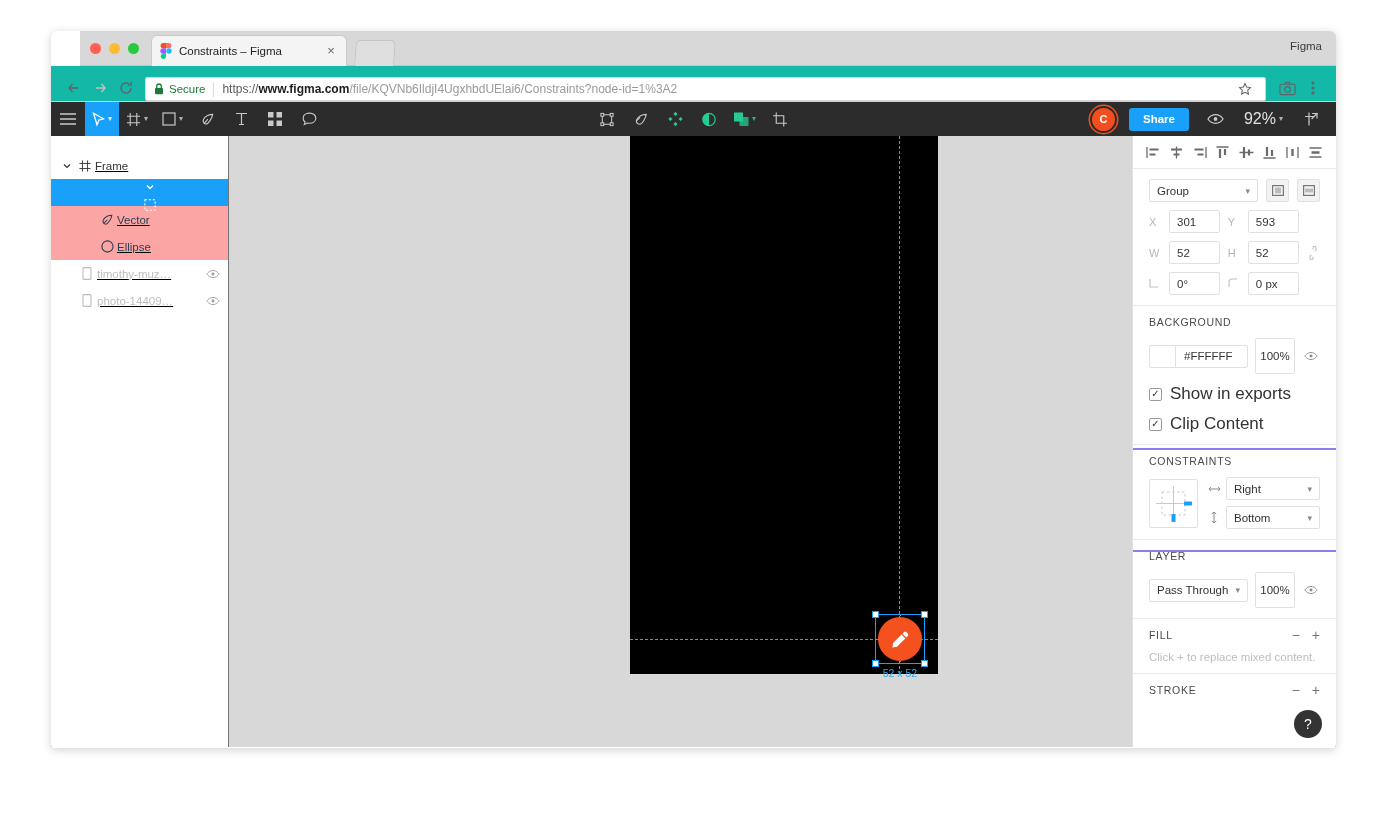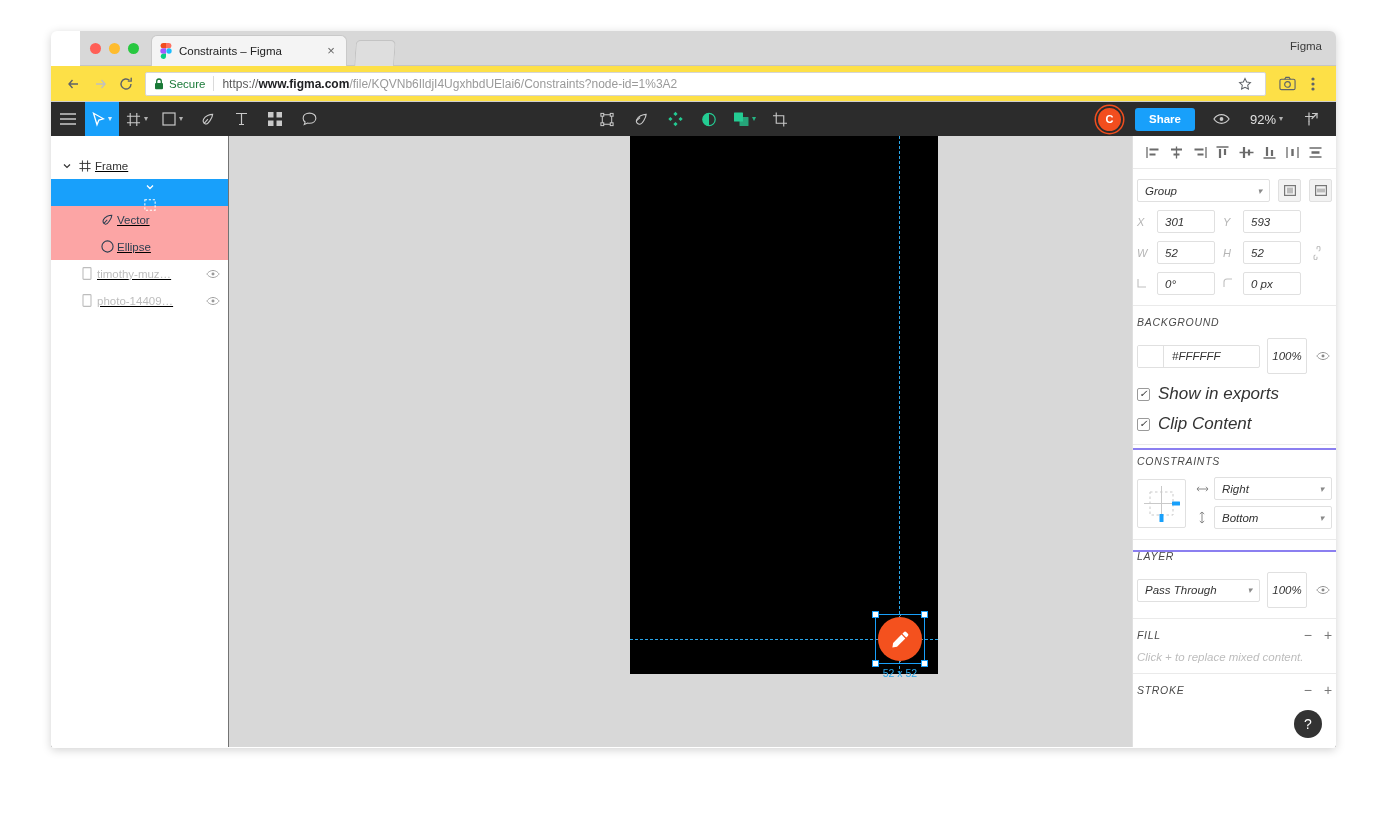--- a/index.html
+++ b/index.html
@@ -75,24 +75,24 @@
     position: absolute;
     right: 14px; top: 9px;
     font-size: 11.5px;
     color: #3b3b3b;
   }
 
   
   #url-toolbar {
     position: relative;
     height: 36px;
-    background: #fde047;
+    background: #14b8a6;
     border-bottom: 1px solid #cfcfcf;
     display: flex;
-    align-items: center;
+    align-items: flex-end;
     padding: 0 10px;
   }
   .nav-btn {
     width: 26px; height: 26px;
     display: flex; align-items: center; justify-content: center;
     flex: 0 0 auto;
     color: #5f6368;
   }
   .nav-btn.disabled { color: #c0c0c0; }
   #omnibox {
@@ -159,21 +159,21 @@
     margin-right: 10px;
   }
   #share-button {
     background: #18a0fb; color: #ffffff;
     font-size: 11.5px; font-weight: 600;
     height: 23px; padding: 0 14px;
     border-radius: 3px;
     display: flex; align-items: center;
     margin-right: 6px;
   }
-  #zoom-level { font-size: 13px; color: #e0e0e0; }
+  #zoom-level { font-size: 16px; color: #e0e0e0; }
 
   
   #figma-body { position: relative; height: 611px; display: flex; }
 
   
   #layers-panel {
     width: 178px; flex: 0 0 178px;
     background: #ffffff;
     border-right: 1px solid #737373;
     padding-top: 16px;
@@ -262,21 +262,21 @@
   }
 
   
   #props-panel {
     width: 204px; flex: 0 0 204px;
     background: #ffffff;
     border-left: 1px solid #e0e0e0;
     position: relative;
     overflow: hidden;
   }
-  .prop-section { border-bottom: 1px solid #eaeaea; padding: 10px 4px; font-style: italic; }
+  .prop-section { border-bottom: 1px solid #eaeaea; padding: 10px 16px; }
   #align-row {
     display: flex; align-items: center; justify-content: space-between;
     padding: 7px 10px;
     border-bottom: 1px solid #eaeaea;
   }
   .align-icon { width: 20px; height: 18px; display: flex; align-items: center; justify-content: center; color: #6b6b6b; }
 
   .row { display: flex; align-items: center; gap: 8px; margin-bottom: 8px; }
   .row:last-child { margin-bottom: 0; }
   .field {

